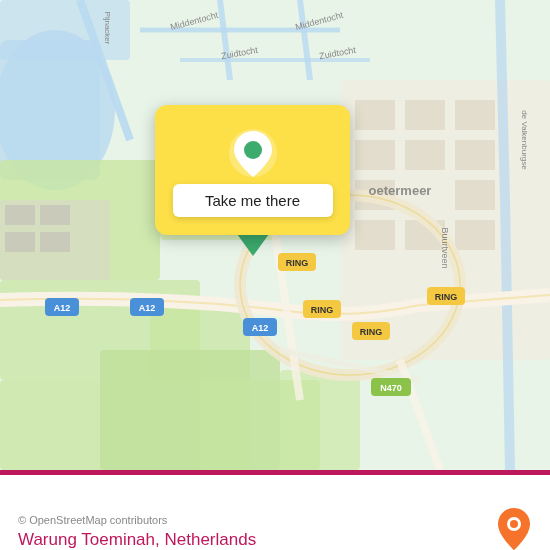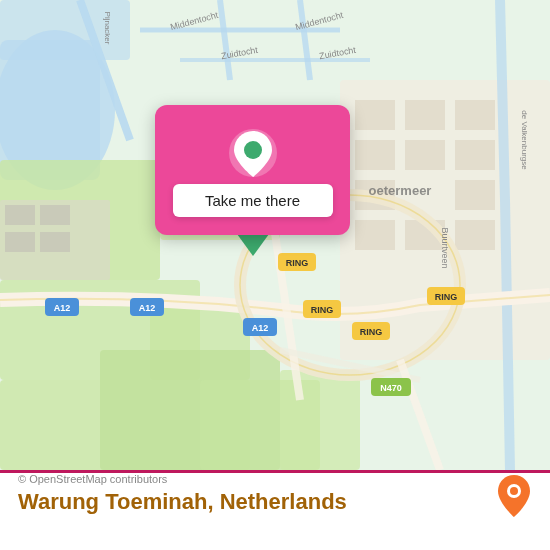--- a/index.html
+++ b/index.html
@@ -34,21 +34,21 @@
       top: 105px;
       left: 155px;
       width: 195px;
       display: flex;
       flex-direction: column;
       align-items: center;
       z-index: 10;
     }
 
     #popup-card {
-      background: #ec4899;
+      background: #fde047;
       border-radius: 12px;
       width: 195px;
       height: 130px;
       display: flex;
       align-items: center;
       justify-content: center;
       box-shadow: 0 4px 16px rgba(0,0,0,0.25);
       position: relative;
     }
 
@@ -79,41 +79,41 @@
       width: 160px;
       text-align: center;
     }
 
     
     #bottom-bar {
       width: 550px;
       height: 80px;
       background: white;
       display: flex;
-      align-items: flex-start;
+      align-items: flex-end;
       justify-content: space-between;
       padding: 0 18px;
-      border-top: 3px solid #be185d;
+      border-top: 5px solid #be185d;
     }
 
     #bottom-left {
       display: flex;
       flex-direction: column;
       gap: 4px;
     }
 
     #copyright-text {
       font-size: 11px;
       color: #888;
     }
 
     #location-name {
-      font-size: 22px;
-      font-weight: 700;
-      color: #a16207;
+      font-size: 17px;
+      font-weight: 400;
+      color: #be185d;
     }
 
     
     #moovit-logo {
       display: flex;
       align-items: center;
       gap: 4px;
     }
 
     #moovit-wordmark {

